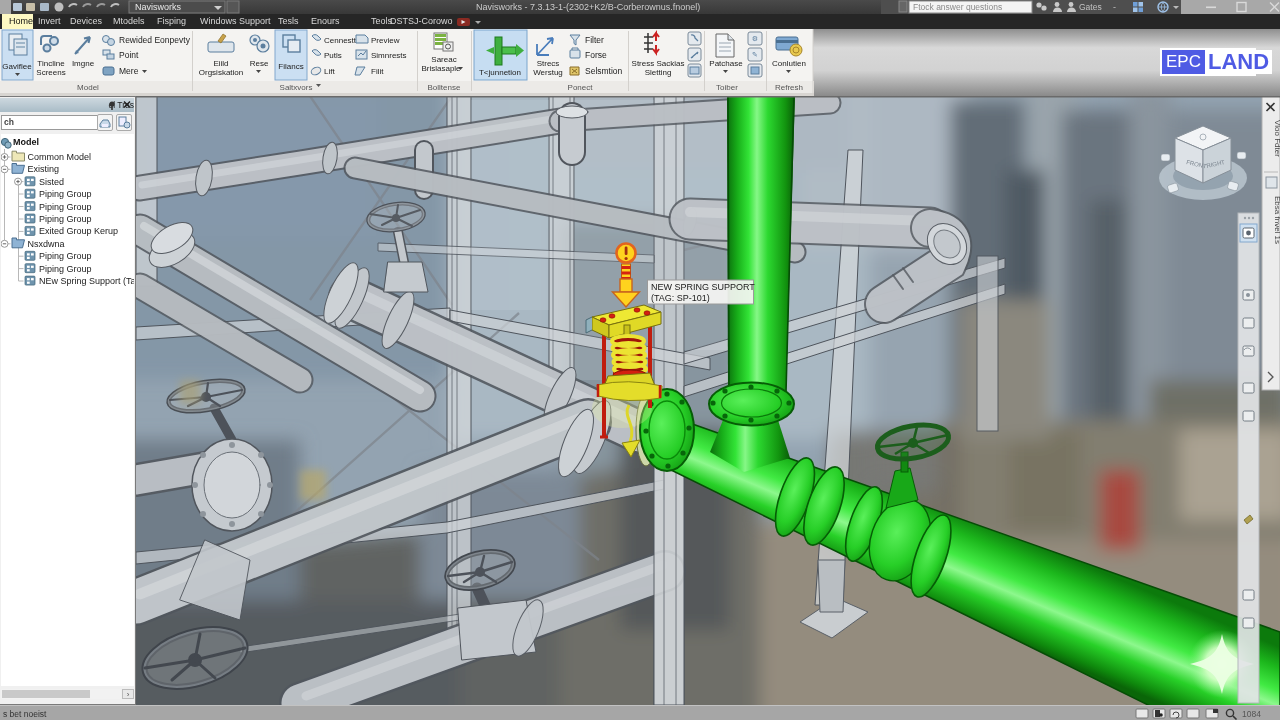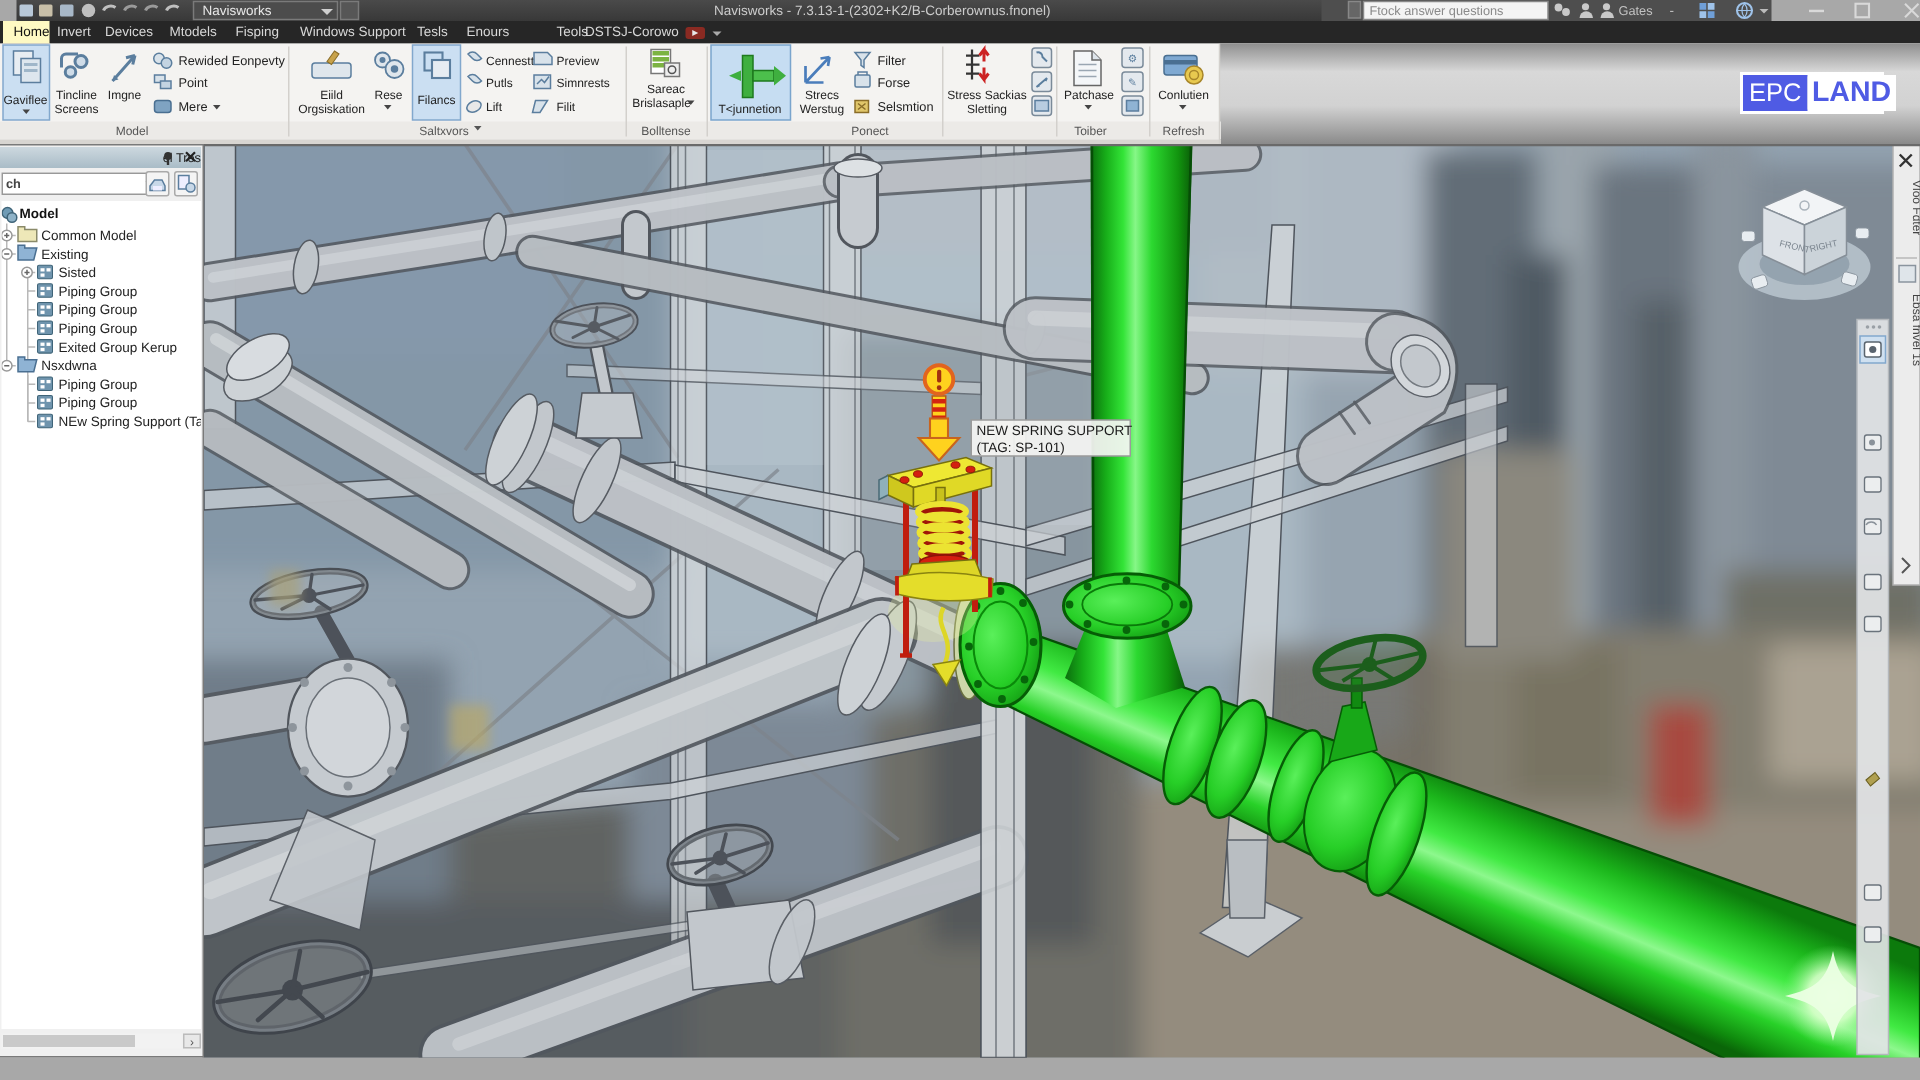--- a/index.html
+++ b/index.html
@@ -12,21 +12,21 @@
 #menubar{left:0;top:14px;width:1280px;height:15px;background:#262626;}
 .menu{position:absolute;top:0;height:15px;line-height:15px;font-size:9px;color:#d8d8d8;}
 #hometab{position:absolute;left:2px;top:0;width:31px;height:15px;background:#fef9c3;color:#111;
 text-align:right;line-height:15px;font-size:9px;}
 
 #ribbon{left:0;top:29px;width:1280px;height:67px;background:#f4f3f1;}
 #ribbonright{left:813px;top:0px;width:467px;height:67px;
 background:linear-gradient(#8f8f8f,#d8d8d8 28%,#d2d2d2 62%,#8a8a8a);}
 #epclogo{left:1160px;top:19px;width:96px;height:28px;border:2px solid #fff;display:flex;box-shadow:inset 0 0 0 1px #4f5be4;}
 #epclogo .b1{background:#4f5be4;color:#fff;font-weight:normal;font-size:17px;line-height:24px;padding:0 4px;}
-#epclogo .b2{background:#fff;color:#4f5be4;font-weight:bold;font-size:19px;line-height:24px;padding:0 3px;}
+#epclogo .b2{background:#fff;color:#4f5be4;font-weight:bold;font-size:22px;line-height:24px;padding:0 3px;}
 
 #statusbar{left:0;top:705px;width:1280px;height:15px;background:#a6a6a6;border-top:1px solid #c2c2c2;
 font-size:8.5px;color:#333;}
 
 #lpanel{left:0;top:96px;width:136px;height:609px;background:#f0f0f0;border:1px solid #7a7a7a;border-left:none;}
 #lptitle{left:0;top:1px;width:134px;height:14px;background:linear-gradient(#cdd8df,#a9bcc7);
 font-size:8.5px;color:#222;line-height:14px;text-align:right;}
 #lpsearch{left:1px;top:18px;width:106px;height:15px;background:#fff;border:1px solid #999;
 font-size:8.5px;color:#444;line-height:13px;padding-left:2px;font-weight:bold;}
 .lpbtn{position:absolute;top:17px;width:16px;height:17px;background:#f4f4f4;border:1px solid #aaa;border-radius:2px;}
@@ -770,13 +770,32 @@
         </g>
       </svg>
     </div>
     <div class="abs" id="lpscroll">
       <div style="position:absolute;left:0;top:1px;width:120px;height:10px;background:#f2f2f2;"></div>
       <div style="position:absolute;left:1px;top:2px;width:88px;height:8px;background:#c9c9c9;"></div>
       <div style="position:absolute;left:121px;top:1px;width:12px;height:10px;background:#e8e8e8;border:1px solid #bbb;font-size:8px;line-height:9px;text-align:center;color:#555;">›</div>
     </div>
   </div>
 
+  <div class="abs" id="statusbar">
+      <span style="position:absolute;left:3px;top:3px;">s bet noeist</span>
+    <svg width="150" height="15" style="position:absolute;left:1130px;top:0">
+      <g fill="#e8e8e8" stroke="#777">
+        <rect x="6" y="3" width="12" height="9" rx="1"></rect>
+        <rect x="23" y="3" width="12" height="9" rx="1"></rect>
+        <rect x="40" y="3" width="12" height="9" rx="1"></rect>
+        <rect x="57" y="3" width="12" height="9" rx="1"></rect>
+        <rect x="76" y="3" width="12" height="9" rx="1"></rect>
+      </g>
+      <rect x="25" y="4" width="5" height="7" fill="#333"></rect>
+      <circle cx="31" cy="9" r="1.8" fill="#222"></circle>
+      <path d="M43 9 a3 3 0 1 1 3 3" fill="none" stroke="#444"></path>
+      <rect x="83" y="3" width="5" height="4" fill="#333"></rect>
+      <circle cx="100" cy="7" r="3.6" fill="none" stroke="#333" stroke-width="1.4"></circle>
+      <path d="M103 10 l3.5 3.5" stroke="#333" stroke-width="1.6"></path>
+      <text x="112" y="11" font-size="8.5" fill="#555">1084</text>
+    </svg>
+  </div>
 </div>
 
 </body></html>

